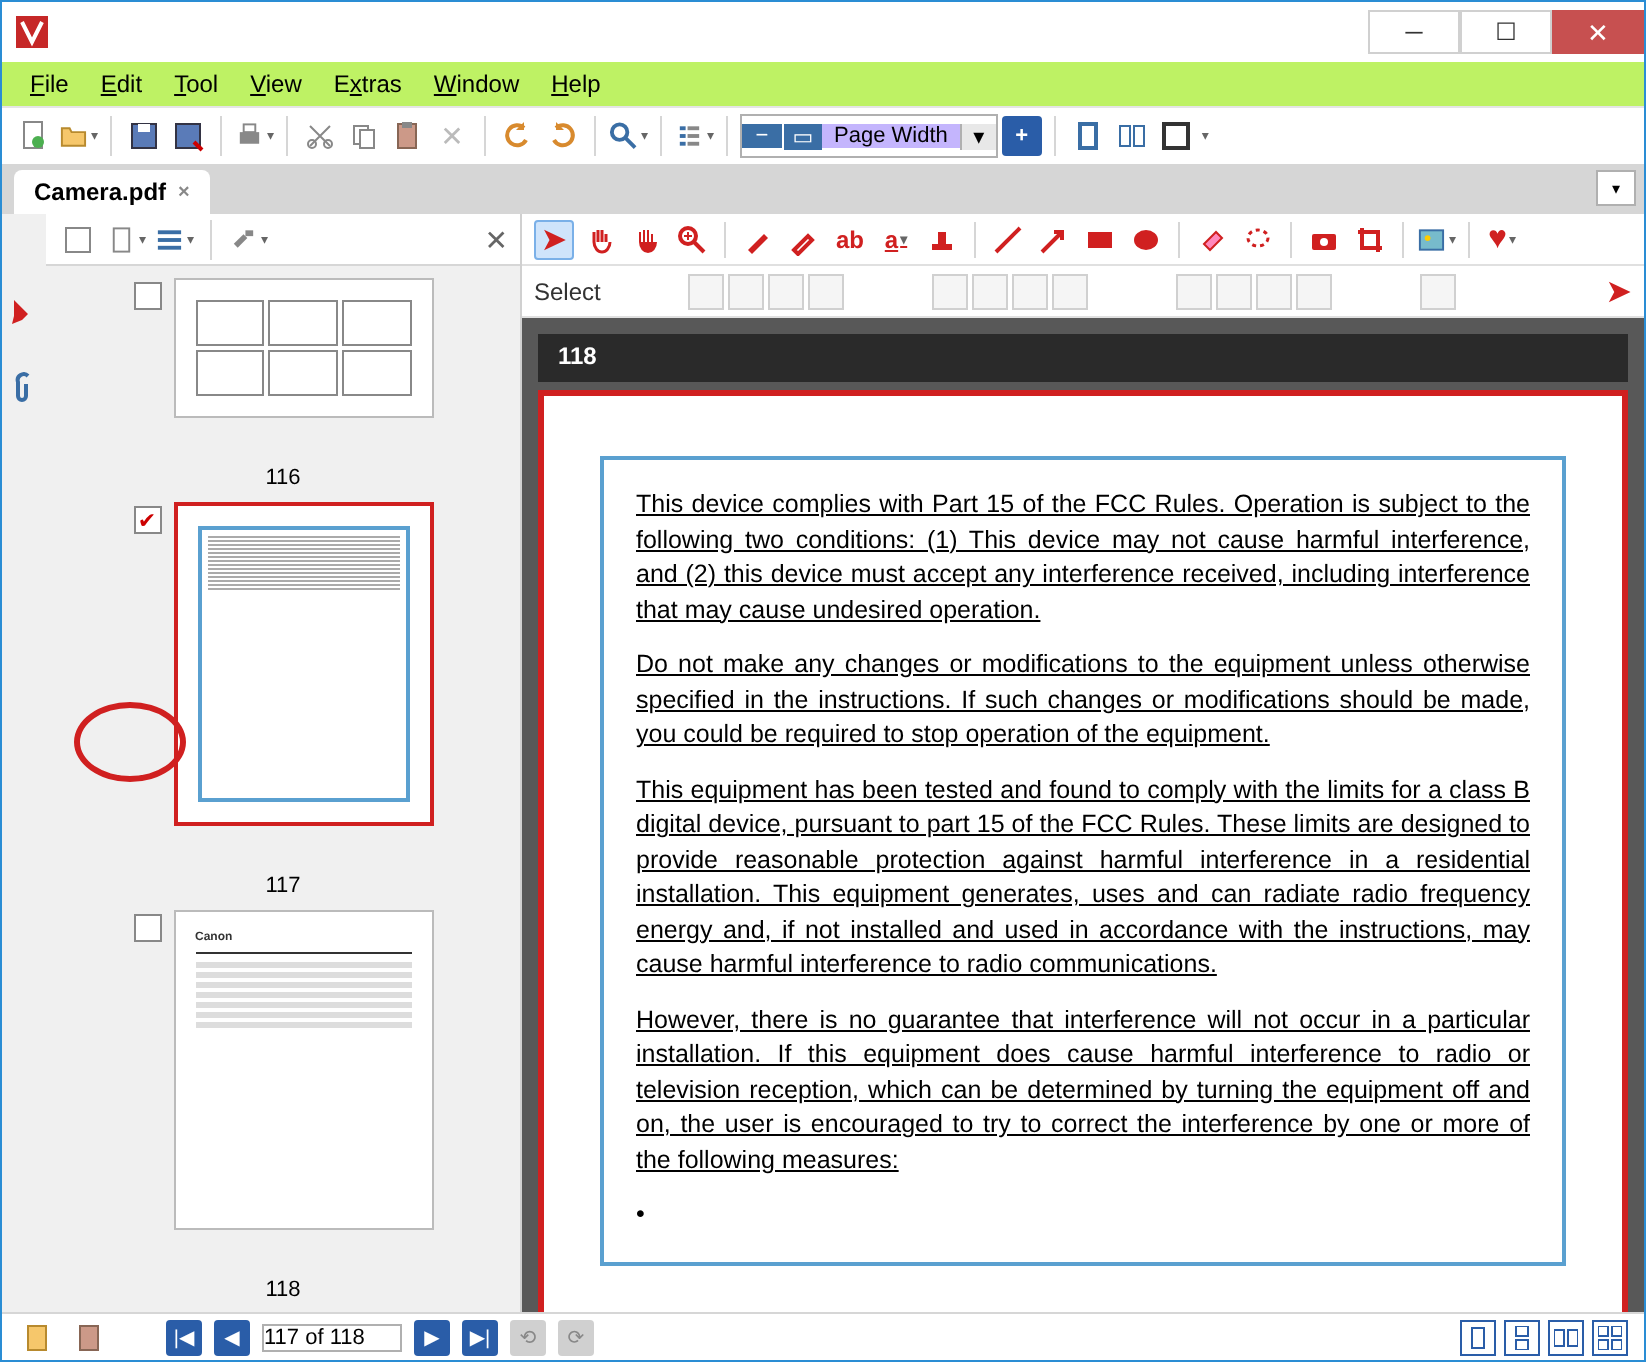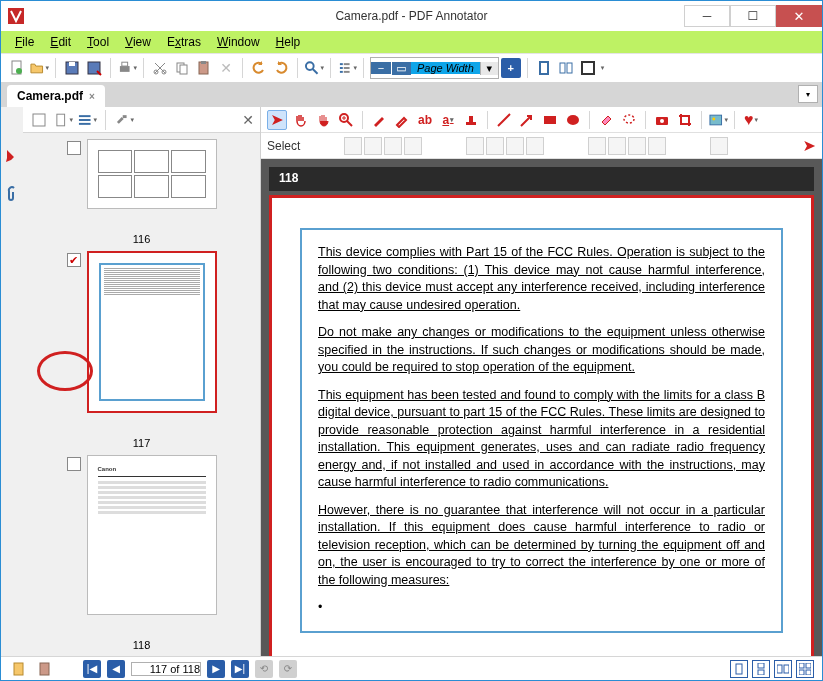--- a/index.html
+++ b/index.html
@@ -19,21 +19,21 @@
 .menubar span { padding: 2px 6px; cursor: pointer; }
 .menubar span u { text-decoration: underline; }
 
 
 .toolbar { height: 30px; background: #fff; border-top: 1px solid #e5e5e5; border-bottom: 1px solid #d6d6d6; display: flex; align-items: center; padding: 0 6px; gap: 2px; font-size: 11px; }
 .tb-btn { width: 20px; height: 20px; display: flex; align-items: center; justify-content: center; cursor: pointer; border-radius: 2px; position: relative; }
 .tb-sep { width: 1px; height: 20px; background: #d6d6d6; margin: 0 4px; }
 .dd-arr { font-size: 7px; color: #666; margin-left: 1px; }
 .zoom-box { display: flex; align-items: center; border: 1px solid #b0b0b0; height: 22px; }
 .zoom-box .zi { width: 20px; text-align: center; background: #3a6ea5; color: #fff; }
-.zoom-box .zlabel { padding: 0 6px; background: #0ea5e9; font-style: italic; }
+.zoom-box .zlabel { padding: 0 6px; background: #c4b5fd; }
 .zoom-box .zd { width: 18px; text-align: center; background: #e8e8e8; border-left: 1px solid #b0b0b0; }
 
 
 .tabstrip { height: 24px; background: #d6d6d6; display: flex; align-items: flex-end; padding-left: 6px; position: relative; }
 .tab { background: #ffffff; height: 22px; padding: 3px 10px; font-size: 12px; border-radius: 4px 4px 0 0; display: flex; align-items: center; gap: 6px; font-weight: bold; }
 .tab .x { font-size: 10px; color: #888; cursor: pointer; }
 .tabstrip .menu-dd { position: absolute; right: 4px; top: 2px; width: 20px; height: 18px; background: #fff; border: 1px solid #b0b0b0; display: flex; align-items: center; justify-content: center; font-size: 8px; cursor: pointer; }
 
 
 .main { flex: 1; display: flex; overflow: hidden; }
@@ -70,39 +70,38 @@
 .page-strip { height: 24px; background: #2a2a2a; color: #fff; padding: 4px 10px; font-size: 12px; font-weight: bold; margin-bottom: 4px; }
 .page { background: #fff; border: 3px solid #d02020; padding: 30px 28px; min-height: 480px; }
 .page .inner-rule { border: 2px solid #5aa0d0; padding: 14px 16px; font-size: 12.5px; line-height: 1.4; text-align: justify; }
 .page .inner-rule p { margin-bottom: 10px; text-decoration: underline; }
 .bullet { display: flex; gap: 6px; }
 
 
 .statusbar { height: 24px; background: #fff; border-top: 1px solid #d6d6d6; display: flex; align-items: center; padding: 0 8px; gap: 6px; font-size: 11px; }
 .nav-btn { width: 18px; height: 18px; background: #2a5da8; color: #fff; display: flex; align-items: center; justify-content: center; cursor: pointer; font-size: 10px; border-radius: 2px; }
 .nav-btn.gray { background: #d0d0d0; color: #888; }
-.page-input { width: 70px; height: 14px; border: 1px solid #b0b0b0; text-align: right; font-size: 11px; }
+.page-input { width: 70px; height: 14px; border: 1px solid #b0b0b0; text-align: left; font-size: 11px; }
 .statusbar .views { margin-left: auto; display: flex; gap: 4px; }
 .view-btn { width: 18px; height: 18px; border: 1px solid #2a5da8; display: flex; align-items: center; justify-content: center; cursor: pointer; }
 
 
 svg { display: block; }
 .ico { width: 16px; height: 16px; }
 </style>
 </head>
 <body>
 
 <div class="titlebar">
   <div class="app-icon">
     <svg class="ico" viewBox="0 0 16 16">
         <rect width="16" height="16" fill="#c62828"></rect>
         <path d="M3 3 L8 13 L13 3" stroke="#fff" stroke-width="2" fill="none"></path>
       </svg>
   </div>
-  <div class="title">Camera.pdf - PDF Annotator</div>
   <div class="win-controls">
     <div class="win-btn min">─</div>
     <div class="win-btn max">☐</div>
     <div class="win-btn close">✕</div>
   </div>
 </div>
 
 <div class="menubar">
   <span><u>F</u>ile</span>
   <span><u>E</u>dit</span>

